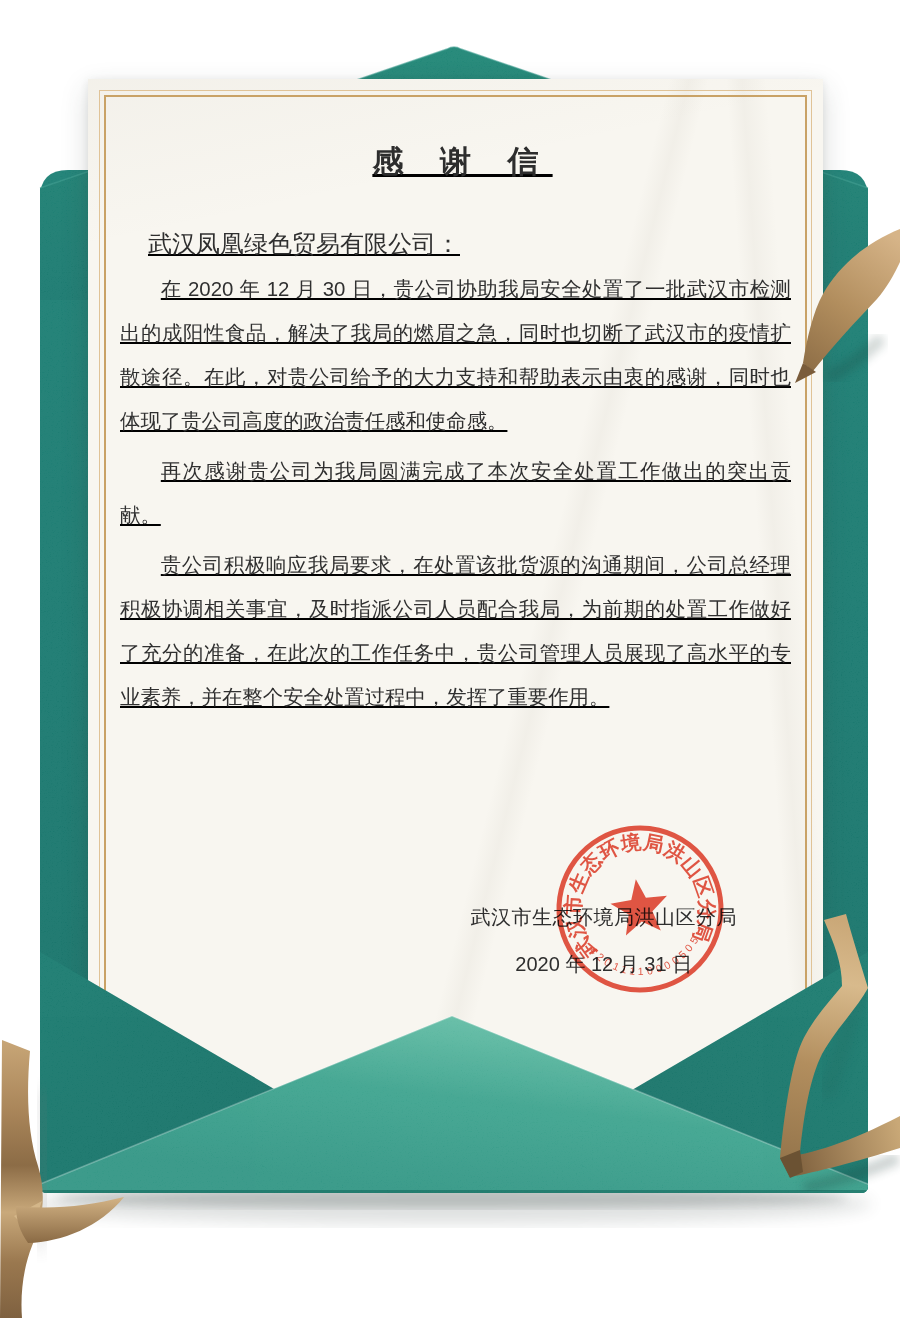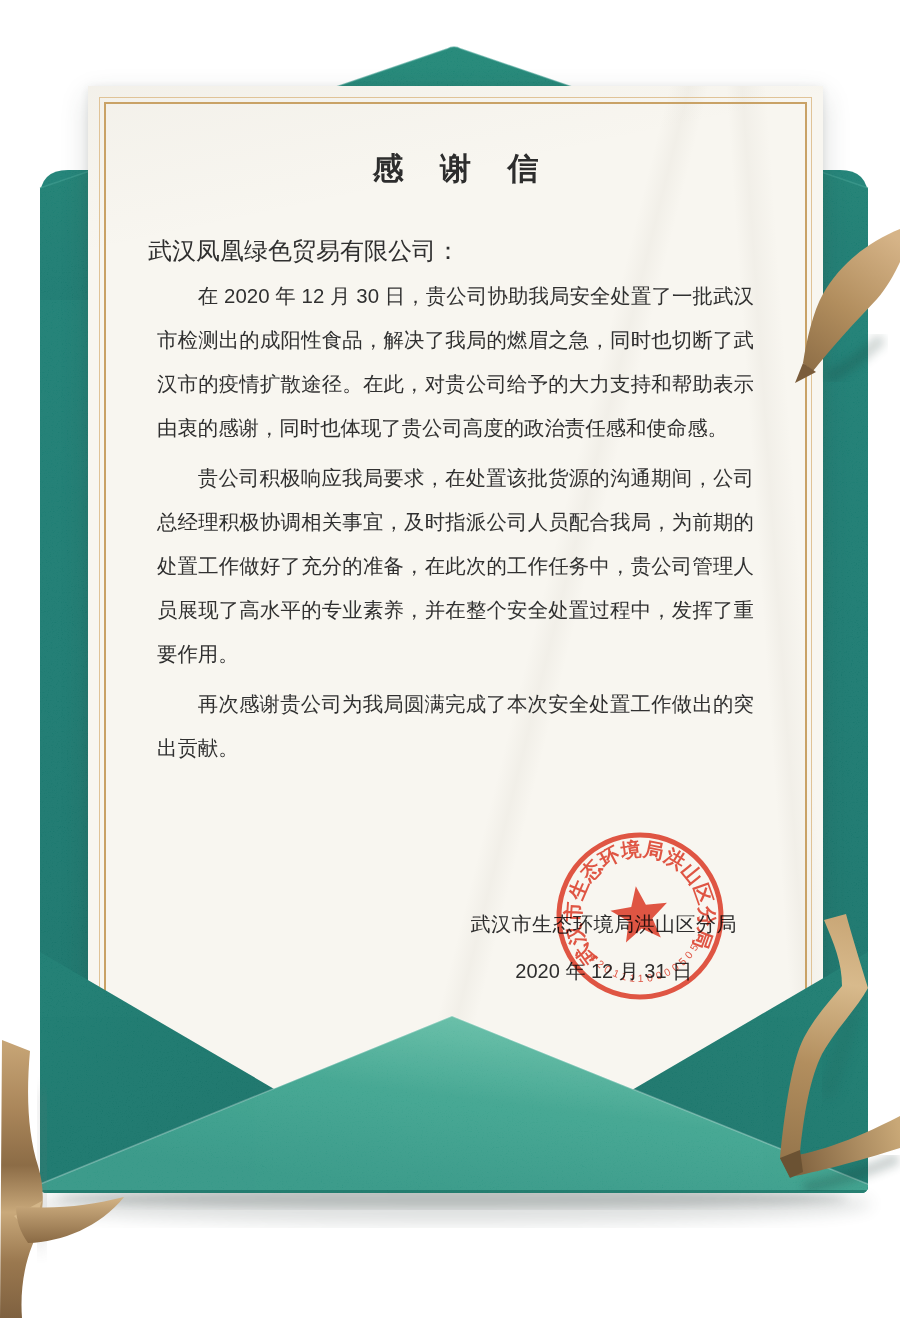--- a/index.html
+++ b/index.html
@@ -1,32 +1,32 @@
 <!DOCTYPE html>
 <html><head>
 <meta charset="utf-8">
 <style>
   html,body{margin:0;padding:0;background:#fff;}
   .canvas{position:relative;width:900px;height:1319px;overflow:hidden;background:#ffffff;
           font-family:"Liberation Sans", sans-serif;}
   svg.layer{position:absolute;left:0;top:0;width:900px;height:1319px;display:block;}
   
-  .paper{position:absolute;left:88px;top:86px;width:735px;height:1072px;
+  .paper{position:absolute;left:88px;top:79px;width:735px;height:1072px;
          background:
            linear-gradient(104deg, rgba(0,0,0,0) 58%, rgba(120,110,90,.05) 60%, rgba(0,0,0,0) 62%),
            linear-gradient(168deg, rgba(120,110,90,.04) 0%, rgba(0,0,0,0) 14%),
            linear-gradient(86deg, rgba(0,0,0,0) 88%, rgba(120,110,90,.05) 90%, rgba(0,0,0,0) 93%),
            #f8f6f0;
-         box-shadow:0 10px 26px rgba(50,62,58,.18), 0 2px 8px rgba(50,62,58,.10);}
+         box-shadow:0 10px 26px rgba(50,62,58,.18), 0 2px 8px rgba(50,62,58,.10);text-decoration:underline;}
   .frame{position:absolute;inset:11px;border:1px solid #e0c397;pointer-events:none;}
   .frame::after{content:"";position:absolute;inset:4px;border:2px solid #c9a266;}
   .title{margin:0;padding-top:62px;text-align:center;font-size:31px;line-height:42px;
          font-weight:600;color:#2d2d2d;letter-spacing:14px;text-indent:14px;}
   .recipient{margin:46px 60px 0;font-size:24px;line-height:30px;color:#2f2f2f;}
-  .body{margin:8px 69px 0;}
+  .body{margin:8px 32px 0;}
   .body p{margin:0 0 6px;font-size:20.4px;line-height:44px;color:#303030;
           text-align:justify;text-indent:2em;}
   .sign{position:absolute;top:824px;right:86px;text-align:center;color:#2e2e2e;}
   .sign .who{font-size:20px;line-height:28px;letter-spacing:.5px;}
   .sign .when{font-size:20px;line-height:28px;margin-top:19px;}
   .seal{position:absolute;left:462px;top:738px;width:180px;height:190px;
         mix-blend-mode:multiply;opacity:.92;}
   .seal text{font-family:"Liberation Sans", sans-serif;}
 </style>
 </head>
@@ -59,22 +59,22 @@
       <path d="M447,49 Q454,45 461,49 L868,188 V300 H40 V188 Z"></path>
     </g>
   </svg>
 
   <div class="paper">
     <div class="frame"></div>
     <h1 class="title">感 谢 信</h1>
     <div class="recipient">武汉凤凰绿色贸易有限公司：</div>
     <div class="body">
       <p>在 2020 年 12 月 30 日，贵公司协助我局安全处置了一批武汉市检测出的成阳性食品，解决了我局的燃眉之急，同时也切断了武汉市的疫情扩散途径。在此，对贵公司给予的大力支持和帮助表示由衷的感谢，同时也体现了贵公司高度的政治责任感和使命感。</p>
+      <p>再次感谢贵公司为我局圆满完成了本次安全处置工作做出的突出贡献。</p>
       <p>贵公司积极响应我局要求，在处置该批货源的沟通期间，公司总经理积极协调相关事宜，及时指派公司人员配合我局，为前期的处置工作做好了充分的准备，在此次的工作任务中，贵公司管理人员展现了高水平的专业素养，并在整个安全处置过程中，发挥了重要作用。</p>
-      <p>再次感谢贵公司为我局圆满完成了本次安全处置工作做出的突出贡献。</p>
     </div>
     <div class="sign">
       <div class="who">武汉市生态环境局洪山区分局</div>
       <div class="when">2020 年 12 月 31 日</div>
     </div>
 
     <svg class="seal" viewBox="0 0 180 190">
       <g transform="rotate(-8 90 92)">
         <circle cx="90" cy="92" r="81" fill="none" stroke="#e23b28" stroke-width="5" stroke-opacity=".93"></circle>
         <path fill="#e23b28" fill-opacity=".93" d="M90,62 L97.4,81.8 L118.5,82.7 L102,95.9 L107.6,116.3 L90,104.6 L72.4,116.3 L78,95.9 L61.5,82.7 L82.6,81.8 Z"></path>

